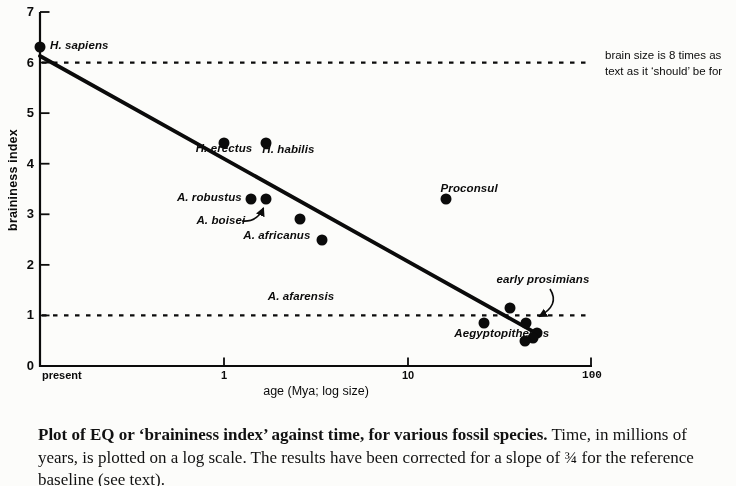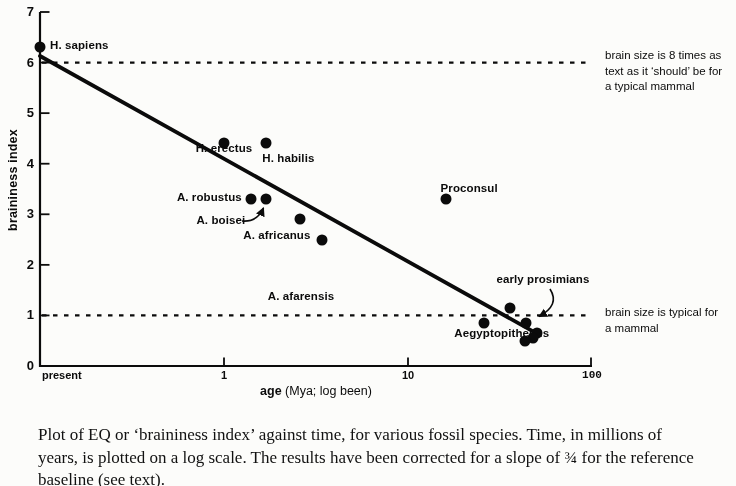--- a/index.html
+++ b/index.html
@@ -2,38 +2,38 @@
 <html><head>
 <meta charset="utf-8">
 <style>
   html,body{margin:0;padding:0;background:#ffffff;}
   .page{position:relative;width:736px;height:486px;background:#fcfcfa;
         font-family:"Liberation Sans",sans-serif;color:#0b0b0b;overflow:hidden;}
   .plot{position:absolute;inset:0;}
   .plot svg{position:absolute;left:0;top:0;}
   .dot{position:absolute;width:11px;height:11px;border-radius:50%;background:#0b0b0b;
        transform:translate(-50%,-50%);}
-  .pl{position:absolute;font-weight:600;font-size:11.5px;
+  .pl{position:absolute;font-style:italic;font-weight:600;font-size:11.5px;
       white-space:nowrap;letter-spacing:.1px;}
   .pl.center{transform:translateX(-50%);margin-top:20px;}
   .pl.rightalign{transform:translateX(-100%);}
   .ticklab-y{position:absolute;width:22px;text-align:right;font-size:13px;font-weight:600;}
   .ticklab-x{position:absolute;font-size:11px;font-weight:600;}
   .ticklab-x.center{transform:translateX(-50%);}
   .ylab{position:absolute;left:-46px;top:173px;width:118px;text-align:center;
         transform:rotate(-90deg);font-weight:700;font-size:12.5px;letter-spacing:.2px;}
   .xlab{position:absolute;top:384px;left:316px;transform:translateX(-50%);
         font-size:12.5px;white-space:nowrap;}
-  .xlab b{font-weight:700;}
+  .xlab b{font-weight:400;}
   .anno{position:absolute;left:605px;font-size:11.5px;line-height:15.5px;white-space:nowrap;}
   .anno-top{top:48px;}
   .anno-bot{top:305px;}
   .caption{position:absolute;left:38px;top:407px;width:660px;
            font-family:"Liberation Serif",serif;font-size:17px;line-height:22.5px;color:#111;}
-  .caption b{font-weight:400;}
+  .caption b{font-weight:700;}
   .arrow{fill:none;stroke:#0b0b0b;stroke-width:1.6;}
 </style>
 </head>
 <body>
 
 <div class="page">
   <div class="plot">
 
     <svg width="736" height="486" viewBox="0 0 736 486">
       <defs>
@@ -74,21 +74,21 @@
         <div class="ticklab-x center" style="left: 224px; top: 369px;">1</div>
         <div class="ticklab-x center" style="left: 408px; top: 369px;">10</div>
         <div class="ticklab-x center" style="left: 592px; top: 369px; font-family: Liberation Mono, monospace;">100</div>
       </div>
     <div id="points-layer">
         <div class="dot" style="left: 40px; top: 47.4px;"></div>
         <div class="pl " style="left: 50px; top: 39.4px;">H. sapiens</div>
         <div class="dot" style="left: 224px; top: 143.486px;"></div>
         <div class="pl center" style="left: 224px; top: 122.486px;">H. erectus</div>
         <div class="dot" style="left: 266.403px; top: 143.486px;"></div>
-        <div class="pl center" style="left: 288.403px; top: 132px;">H. habilis</div>
+        <div class="pl center" style="left: 288.403px; top: 123px;">H. habilis</div>
         <div class="dot" style="left: 250.888px; top: 199.114px;"></div>
         <div class="pl rightalign" style="left: 241.888px; top: 191.114px;">A. robustus</div>
         <div class="dot" style="left: 266.403px; top: 199.114px;"></div>
         <div class="pl " style="left: 196.403px; top: 214.114px;">A. boisei</div>
         <div class="dot" style="left: 300.355px; top: 219.343px;"></div>
         <div class="pl " style="left: 243.355px; top: 229.343px;">A. africanus</div>
         <div class="dot" style="left: 321.792px; top: 239.571px;"></div>
         <div class="pl " style="left: 267.792px; top: 249.571px; margin-top: 40px;">A. afarensis</div>
         <div class="dot" style="left: 445.558px; top: 199.114px;"></div>
         <div class="pl " style="left: 440.558px; top: 182.114px; text-align: center;">Proconsul</div>
@@ -96,30 +96,25 @@
         <div class="pl " style="left: 406.355px; top: 327.014px; margin-left: 48px;">Aegyptopithecus</div>
         <div class="dot" style="left: 510.36px; top: 307.843px;"></div>
         <div class="dot" style="left: 526.395px; top: 323.014px;"></div>
         <div class="pl " style="left: 496.395px; top: 273.014px;">early prosimians</div>
         <div class="dot" style="left: 536.61px; top: 333.129px;"></div>
         <div class="dot" style="left: 533.348px; top: 338.186px;"></div>
         <div class="dot" style="left: 524.558px; top: 340.714px;"></div>
       </div>
 
     <div class="ylab">braininess index</div>
-    <div class="xlab"><b>age</b><span> (Mya; log been)</span></div>
+    <div class="xlab"><b>age</b><span> (Mya; log size)</span></div>
 
     <div class="anno anno-top">
       <div>brain size is 8 times as</div>
       <div>text as it ‘should’ be for</div>
-      <div>a typical mammal</div>
-    </div>
-    <div class="anno anno-bot">
-      <div>brain size is typical for</div>
-      <div>a mammal</div>
     </div>
   </div>
 
   <p class="caption">
     <b>Plot of EQ or ‘braininess index’ against time, for various fossil species.</b>
     <span>Time, in millions of years, is plotted on a log scale. The results have been corrected for a slope of ¾ for the reference baseline (see text).</span>
   </p>
 </div>
 
 </body></html>

